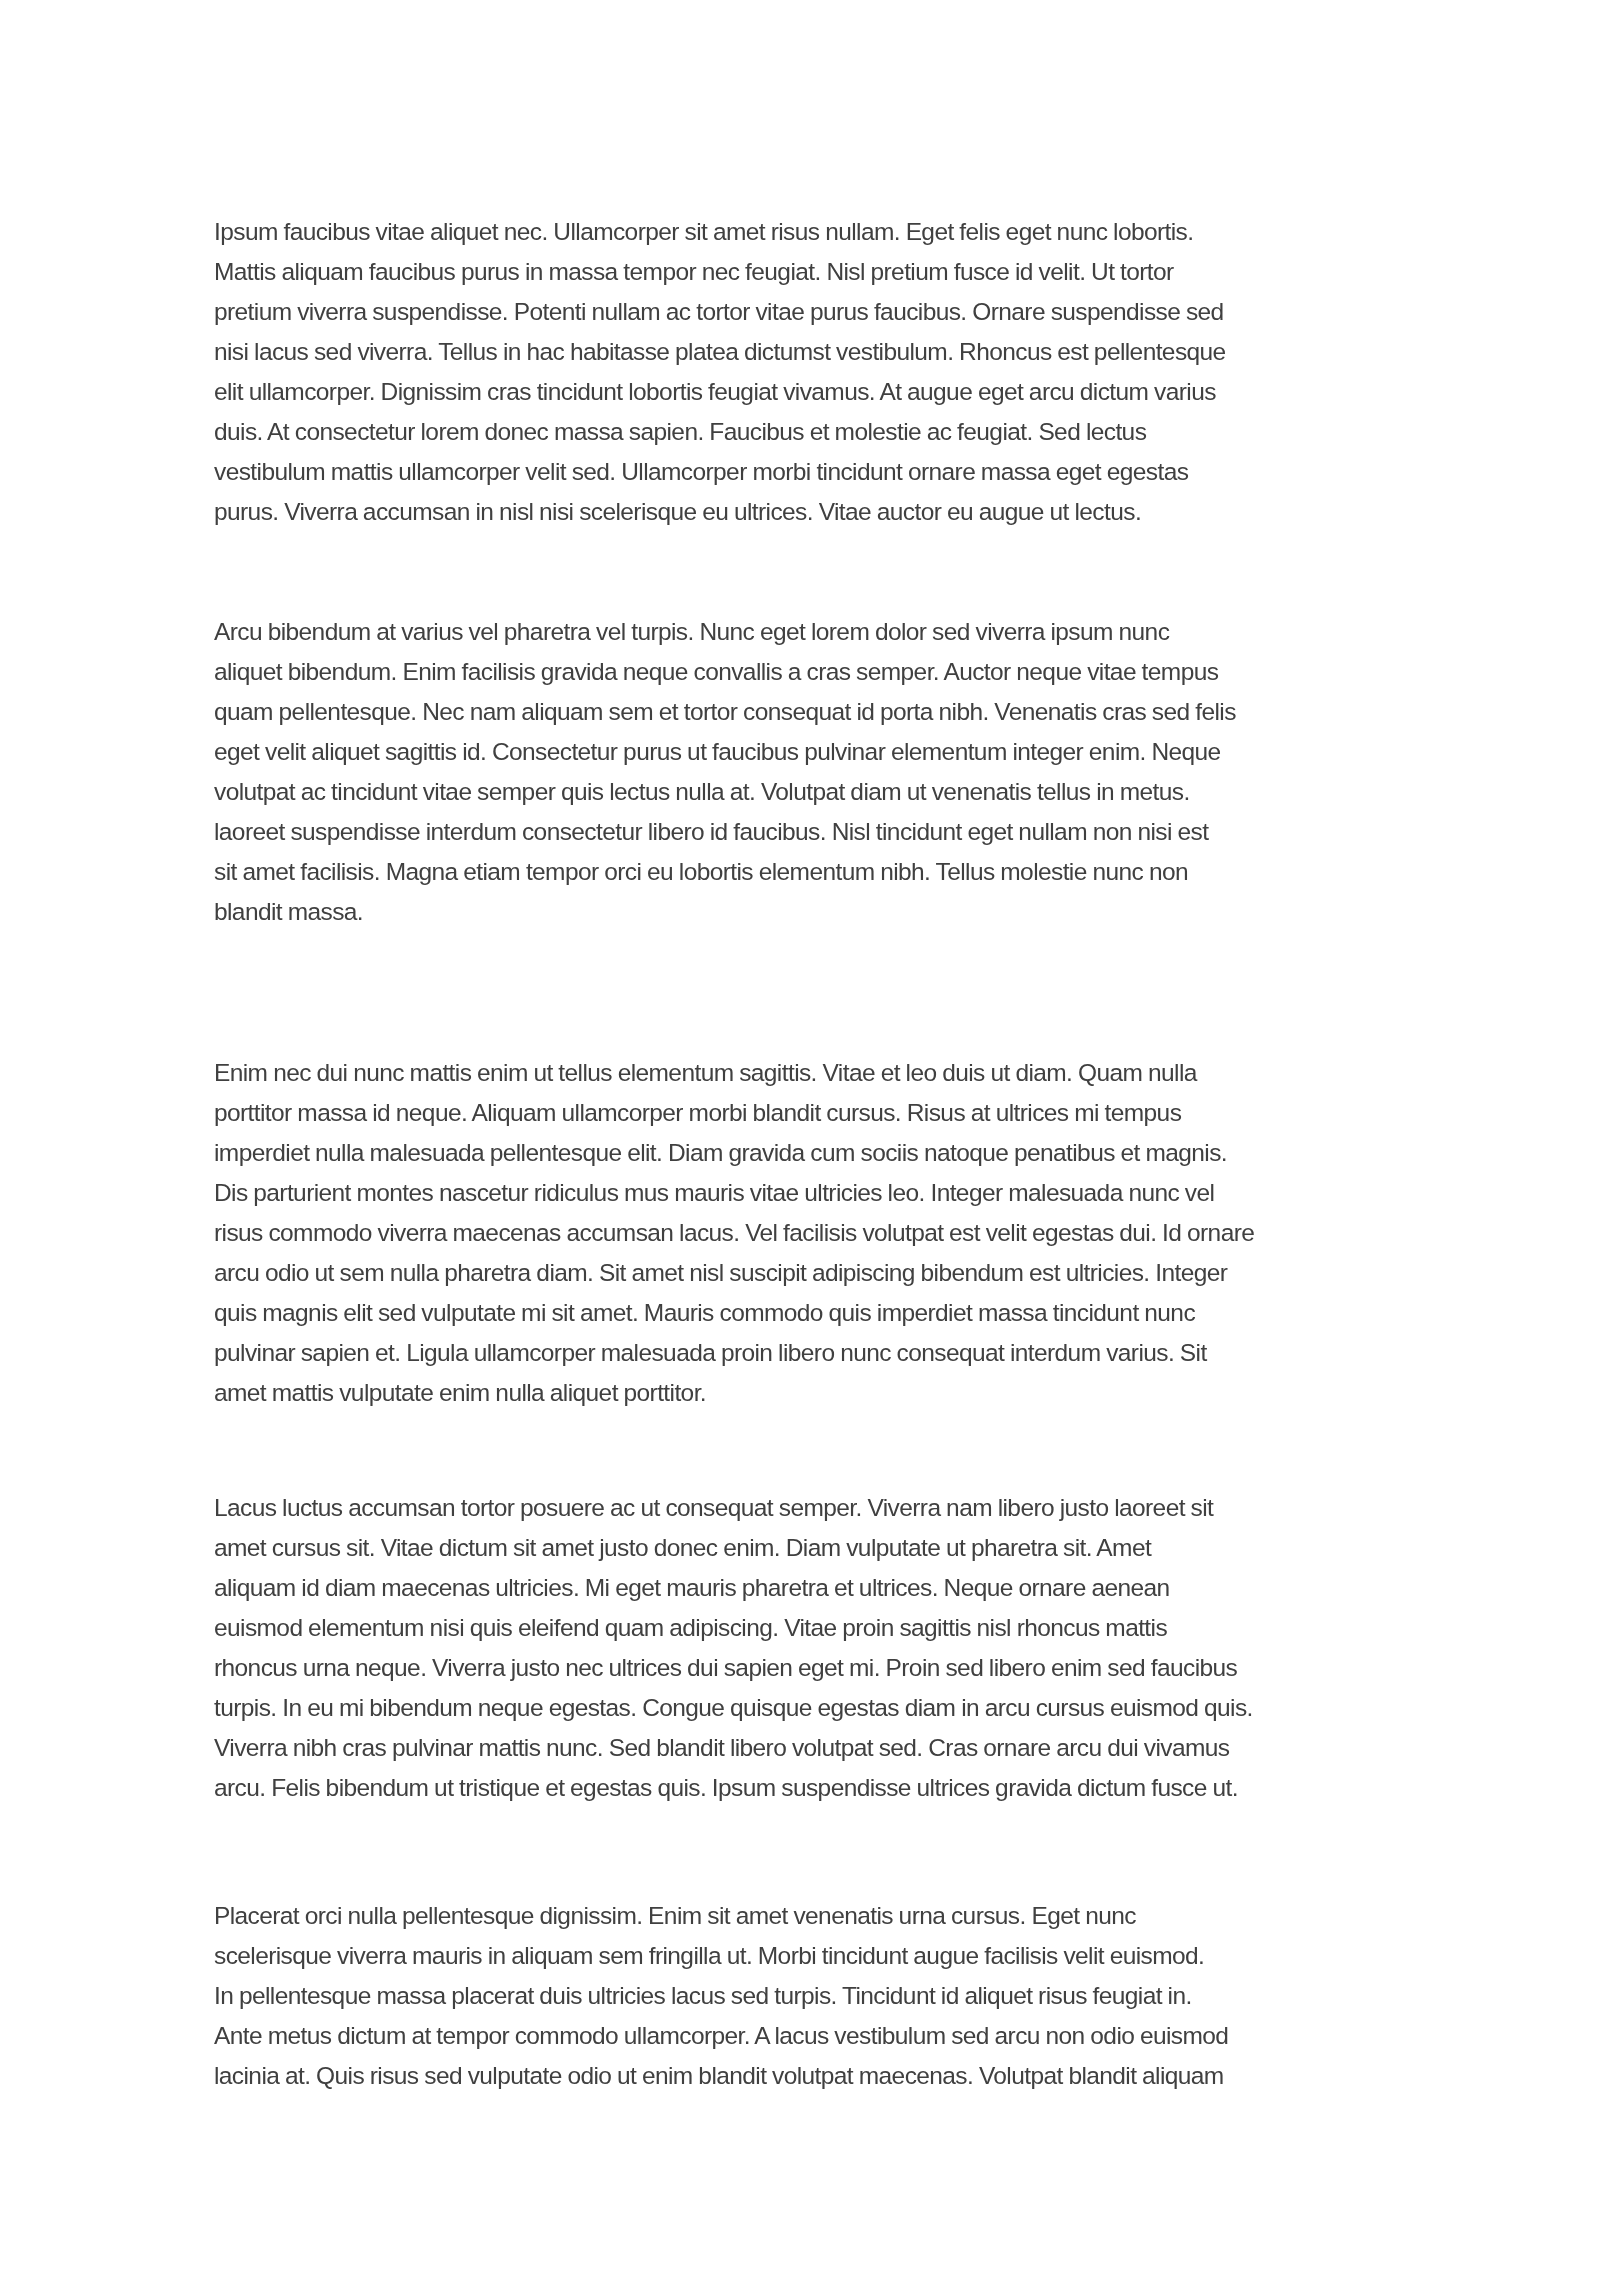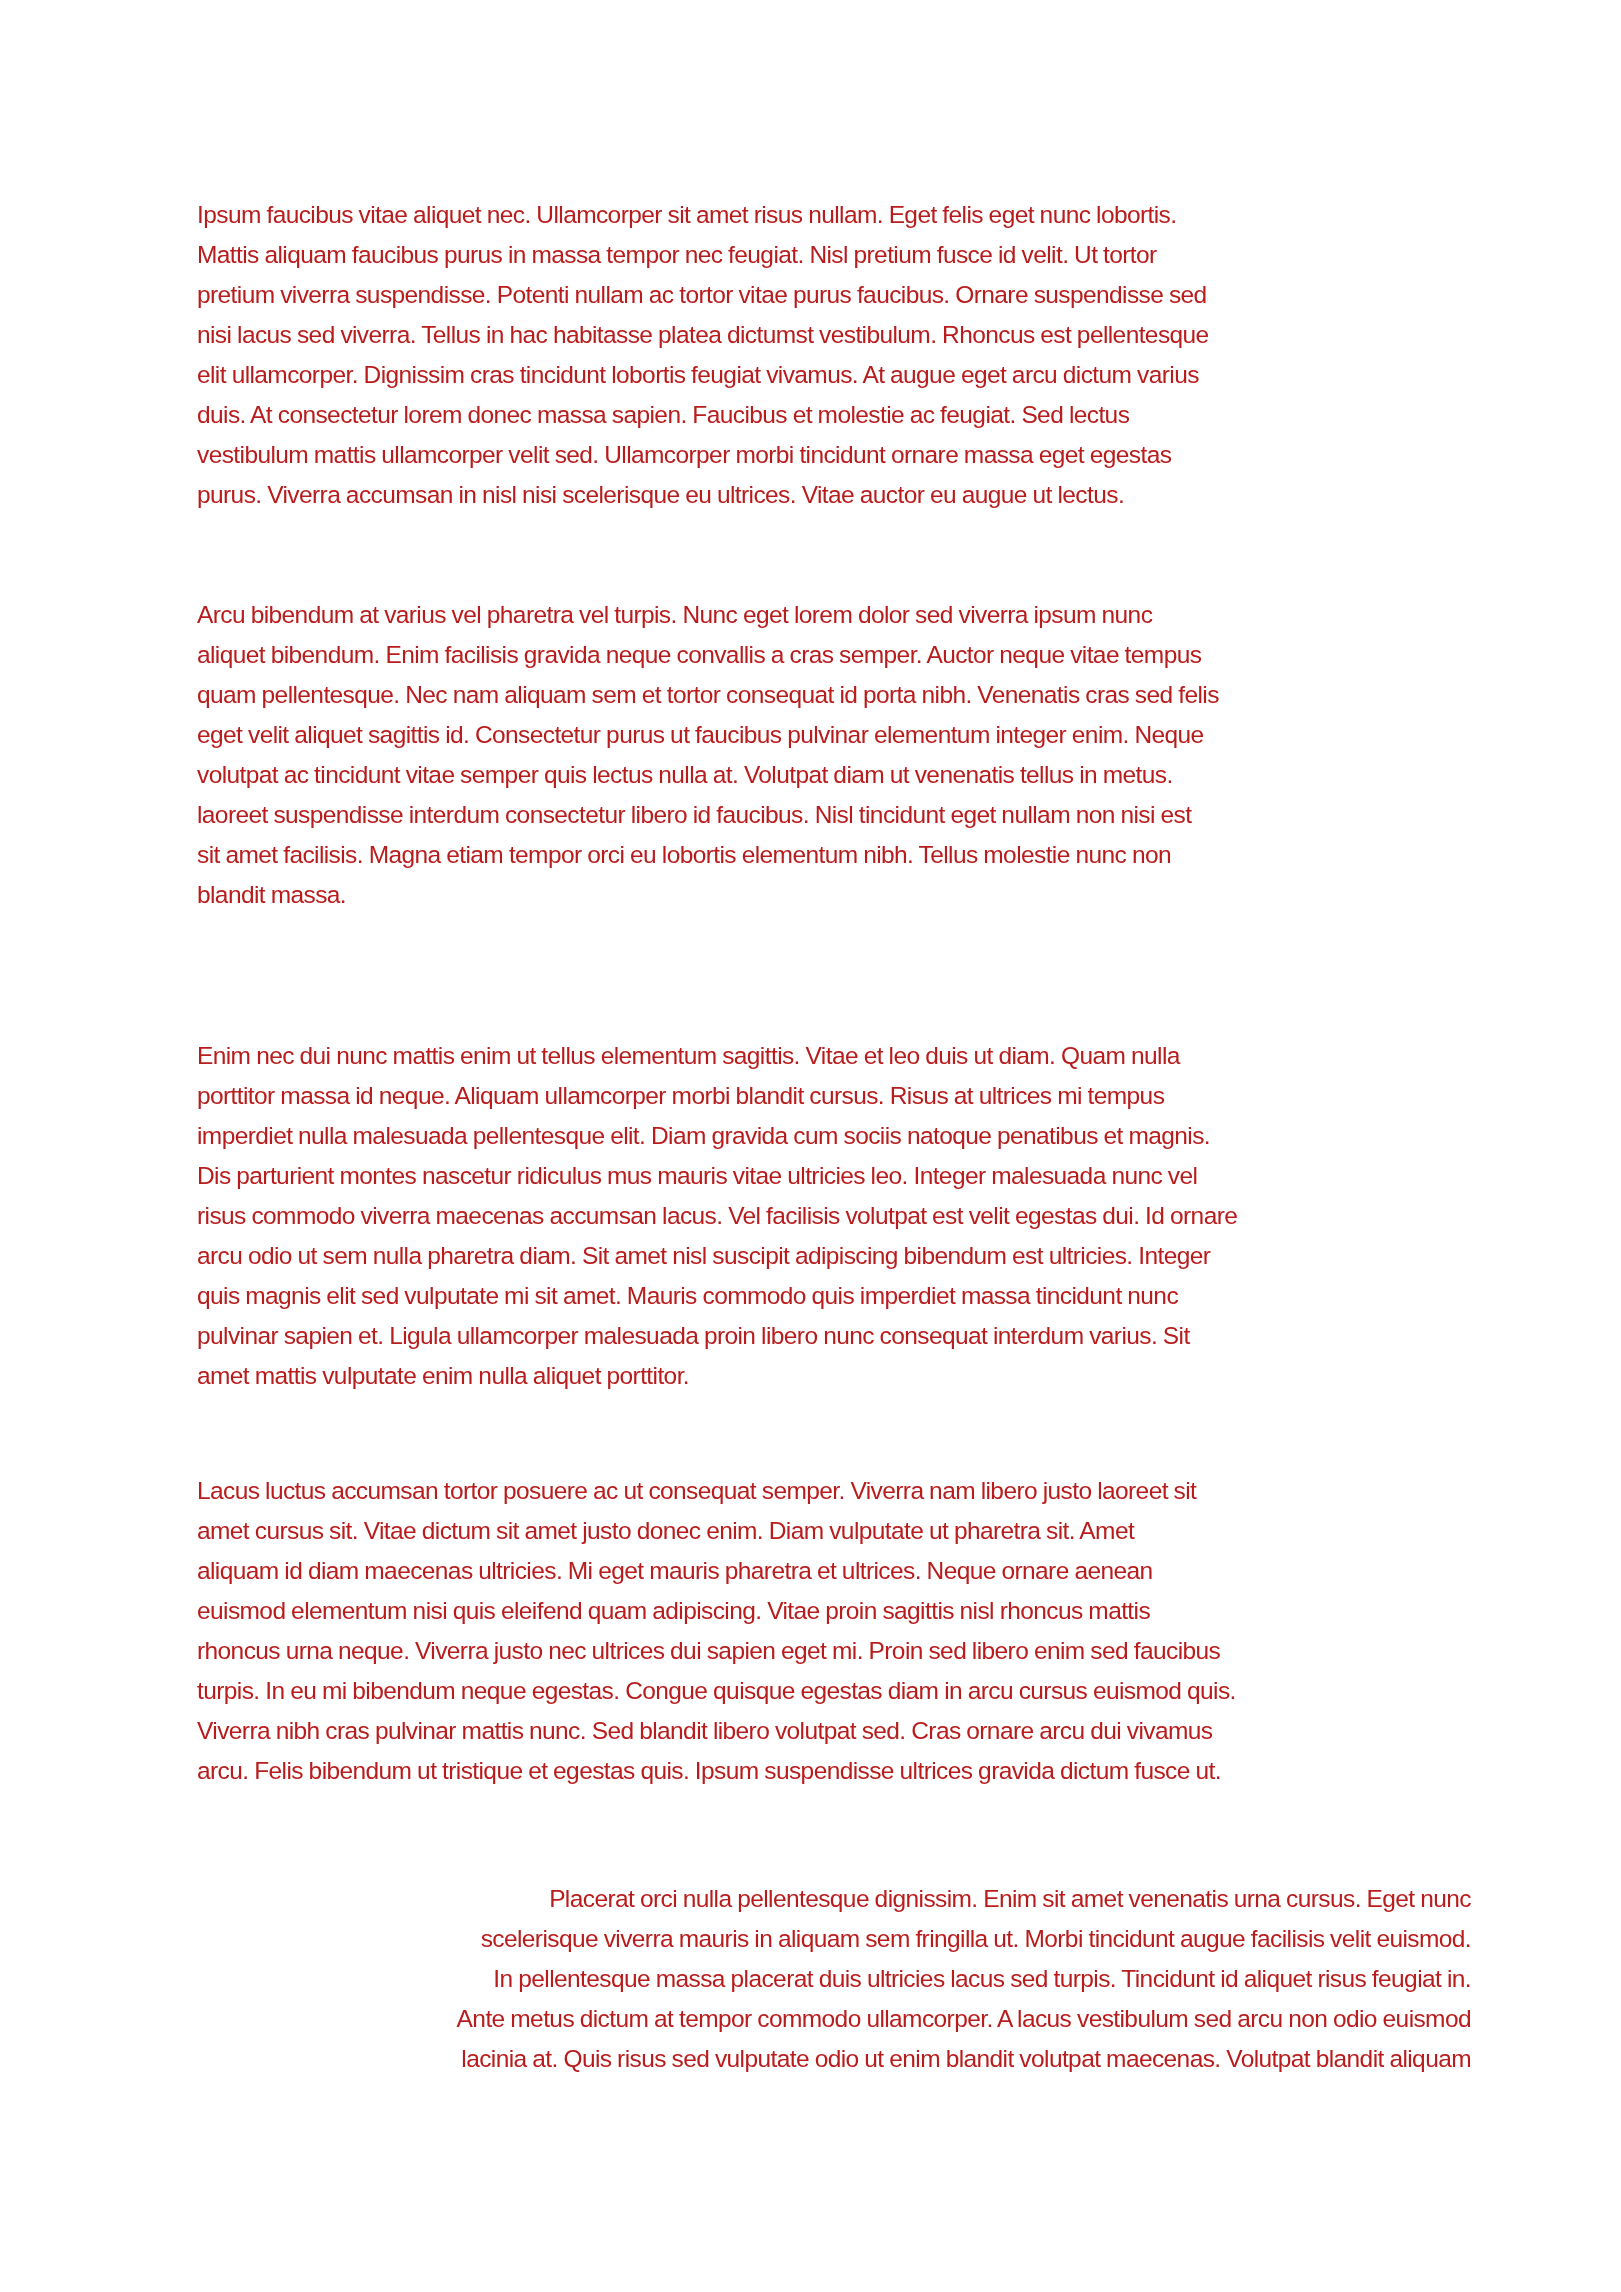--- a/index.html
+++ b/index.html
@@ -18,37 +18,37 @@
       left: 0;
       top: 0;
       width: 1621px;
       height: 2293px;
       background: #ffffff;
     }
     .para {
       position: absolute;
       left: 197px;
       width: 1274px;
-      margin: 0;
+      margin: 17px;
       font-family: "Liberation Sans", sans-serif;
       font-size: 24.5px;
       line-height: 40px;
-      color: #b91c1c;
+      color: #404040;
       letter-spacing: -0.6px;
       word-spacing: -0.5px;
     }
     .line {
       display: block;
       white-space: nowrap;
     }
     #p1 { top: 195px; }
     #p2 { top: 595px; }
     #p3 { top: 1036px; }
     #p4 { top: 1471px; }
-    #p5 { top: 1879px; text-align: right; }
+    #p5 { top: 1879px; }
   </style>
 </head>
 <body>
 
 <div class="page">
 
   <p class="para" id="p1">
     <span class="line">Ipsum faucibus vitae aliquet nec. Ullamcorper sit amet risus nullam. Eget felis eget nunc lobortis.</span>
     <span class="line">Mattis aliquam faucibus purus in massa tempor nec feugiat. Nisl pretium fusce id velit. Ut tortor</span>
     <span class="line">pretium viverra suspendisse. Potenti nullam ac tortor vitae purus faucibus. Ornare suspendisse sed</span>

